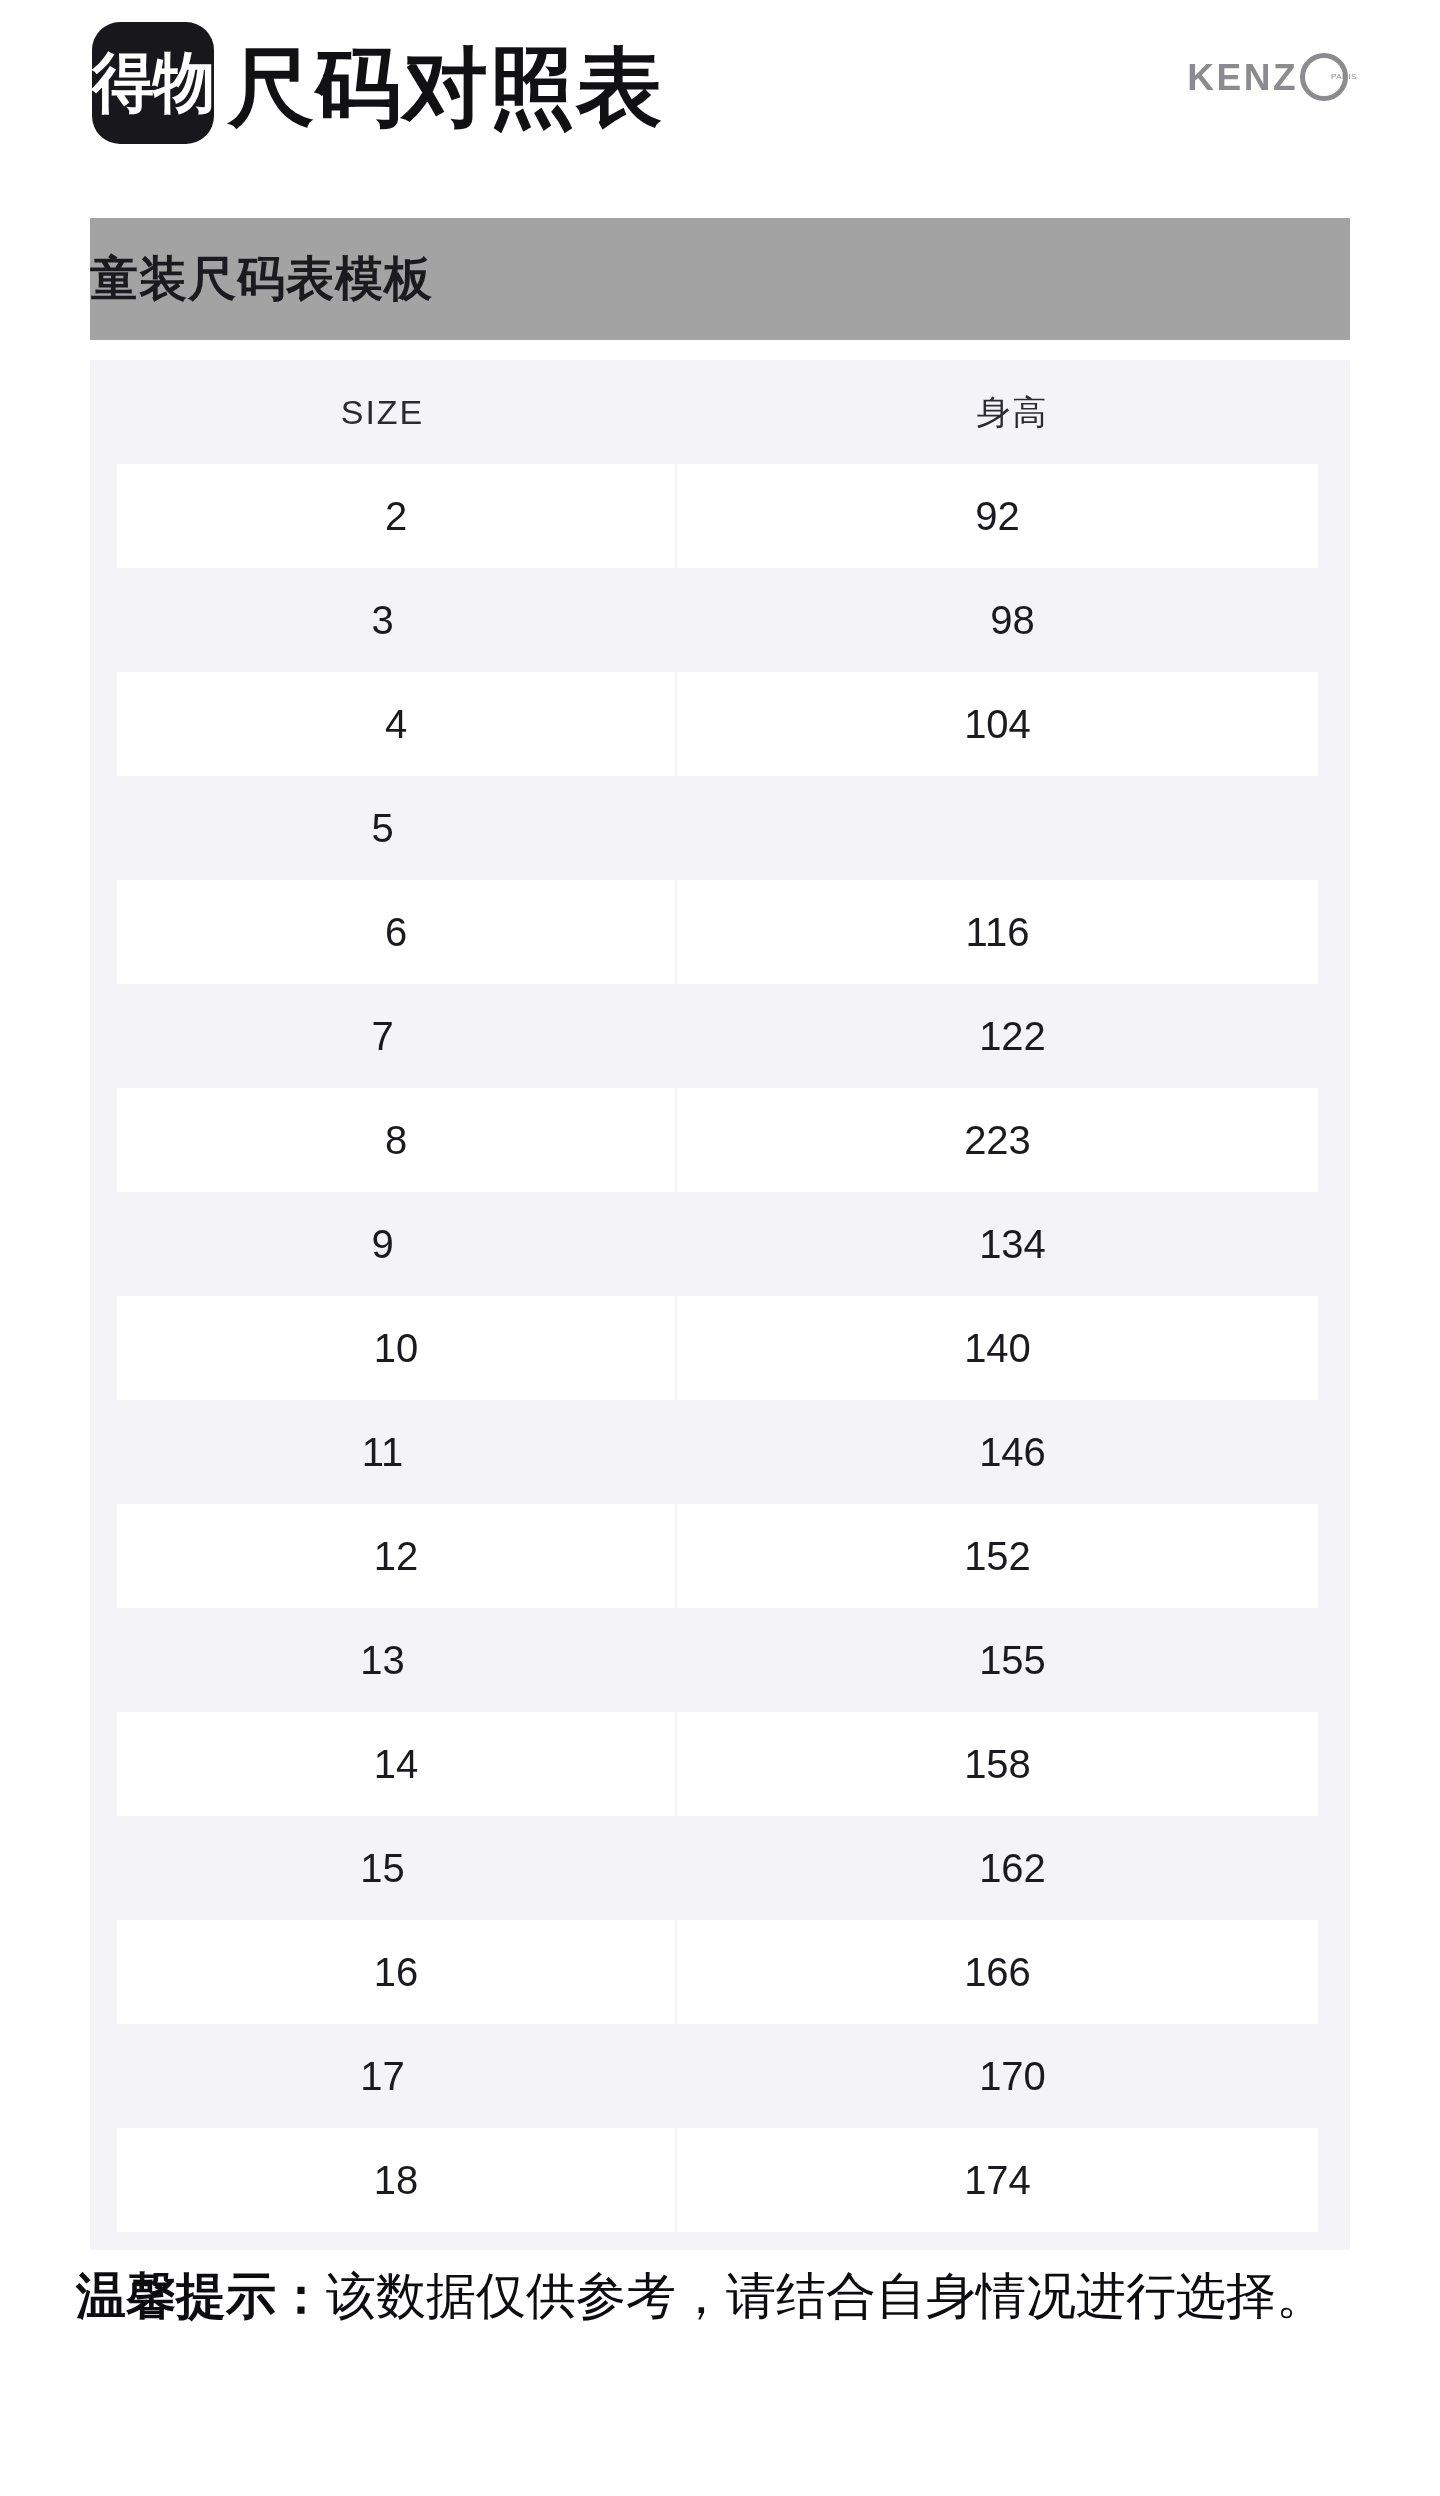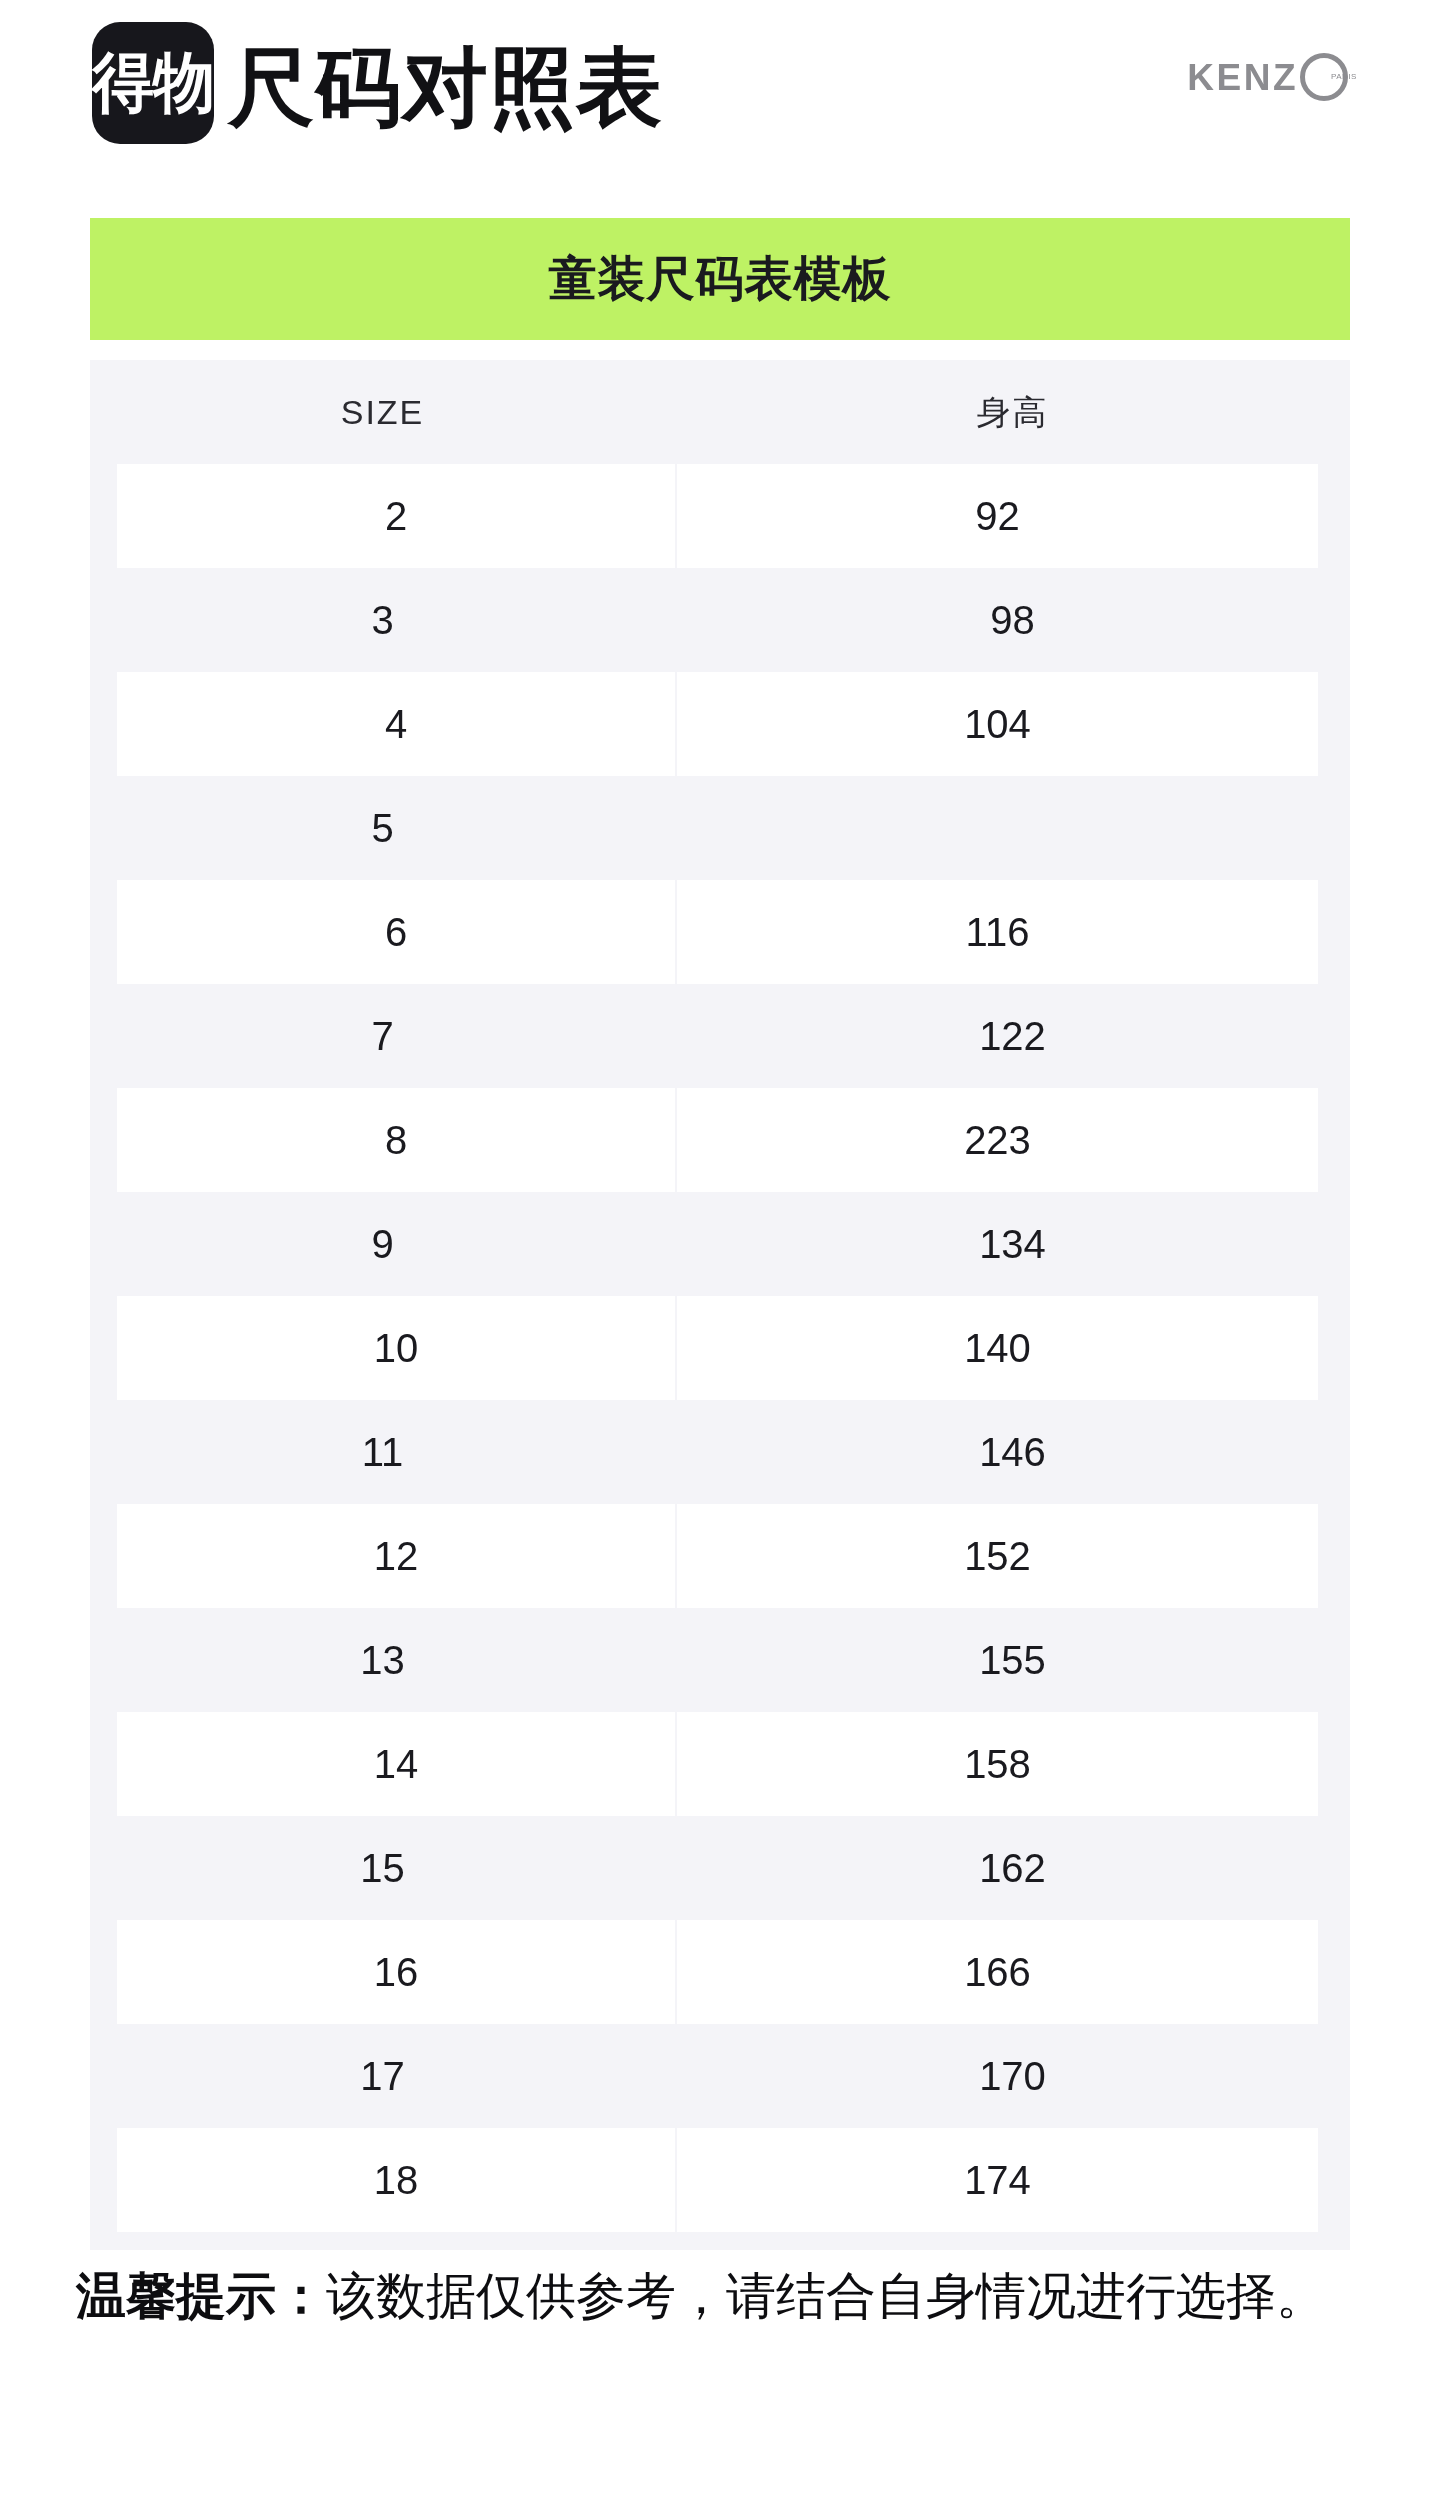--- a/index.html
+++ b/index.html
@@ -97,24 +97,23 @@
     margin-left: 20px;
   }
 
   
   .table-title-band {
     position: absolute;
     left: 90px;
     top: 218px;
     width: 1260px;
     height: 122px;
-    background: #bef264;
-    display: flex;
-    align-items: center;
-    justify-content: center;
+    background: #a3a3a3;
+    display: flex;
+    align-items: center;
   }
   .table-title-text {
     font-size: 48px;
     font-weight: 700;
     color: #1A1A1F;
     letter-spacing: 1px;
     line-height: 1;
   }
 
   .table-body {

